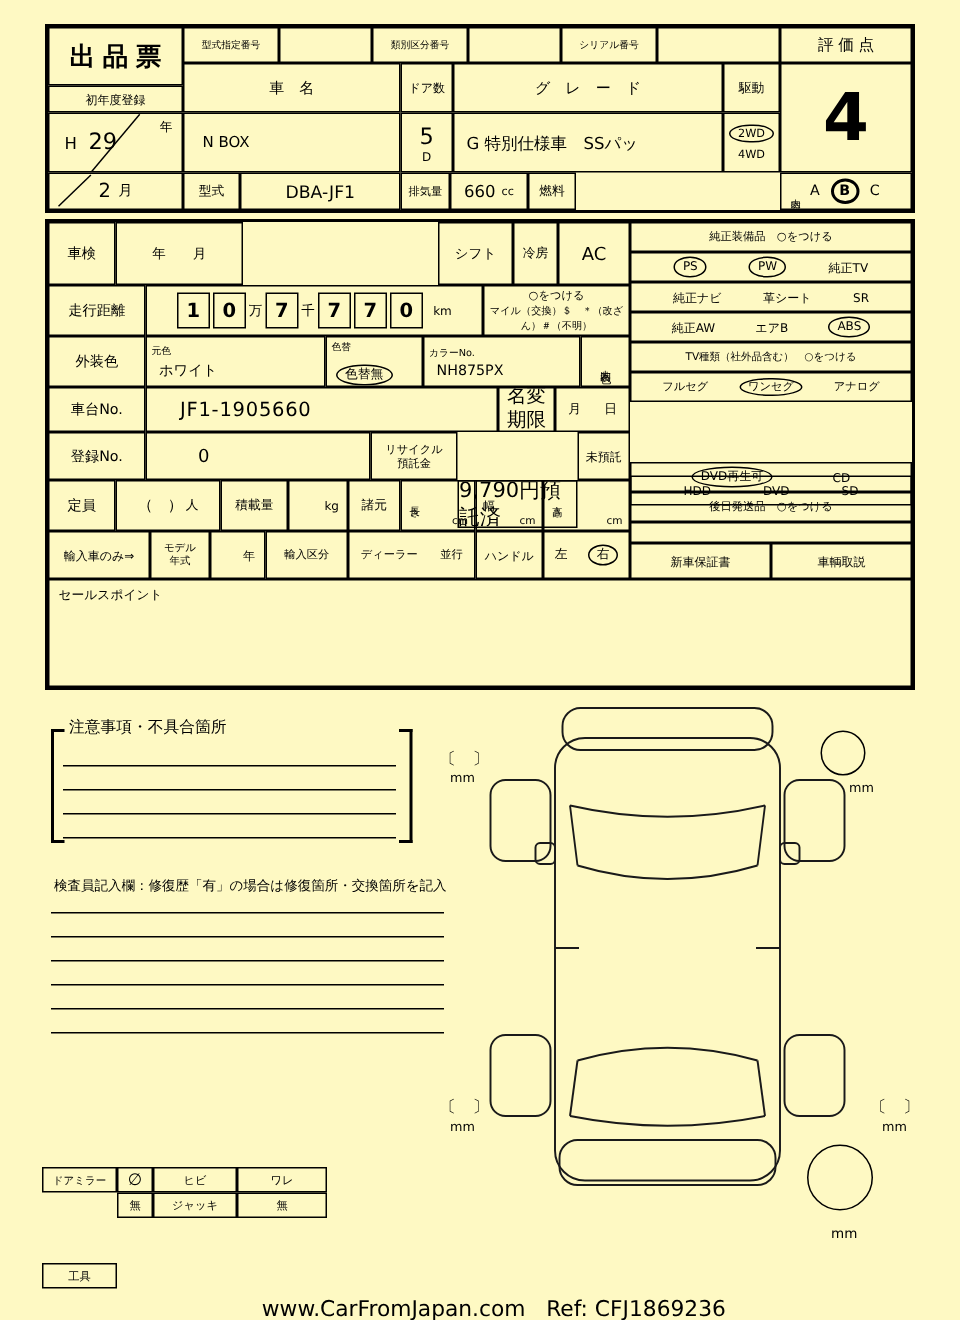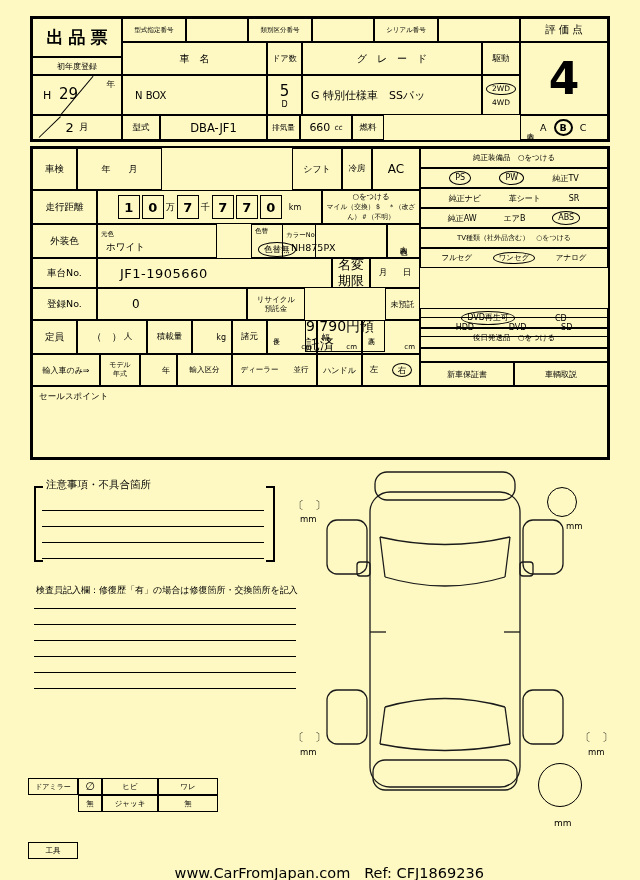--- a/index.html
+++ b/index.html
@@ -161,21 +161,21 @@
       <div style="font-size:6.8px;line-height:1.4;text-align:center;padding:0 3px;">マイル（交換）＄　＊（改ざん）＃（不明）</div>
     </div>
 
     <div class="c" style="left:0;top:76px;width:65px;height:34px;font-size:9.5px;">
       <span>外装色</span>
     </div>
     <div class="c col lv" style="left:65px;top:76px;width:120px;height:34px;">
       <div class="lvl">元色</div>
       <div class="lvv">ホワイト</div>
     </div>
-    <div class="c col lv" style="left:185px;top:76px;width:65px;height:34px;margin-left:34px;">
+    <div class="c col lv" style="left:185px;top:76px;width:65px;height:34px;">
       <div class="lvl">色替</div>
       <div style="padding:1px 0 0 6px;"><span class="circ" style="font-size:8.5px;">色替無</span></div>
     </div>
     <div class="c col lv" style="left:250px;top:76px;width:105px;height:34px;">
       <div class="lvl">カラーNo.</div>
       <div class="lvv">NH875PX</div>
     </div>
     <div class="c" style="left:355px;top:76px;width:33px;height:34px;">
       <span class="vtext" style="font-size:7.5px;">内装色</span>
     </div>

